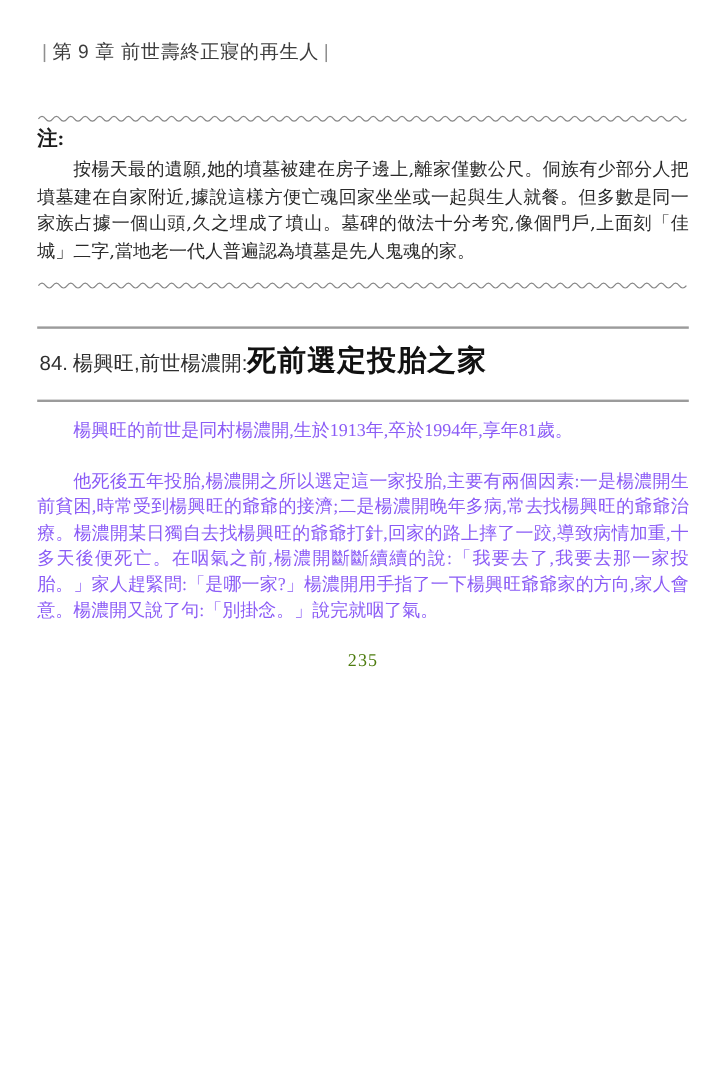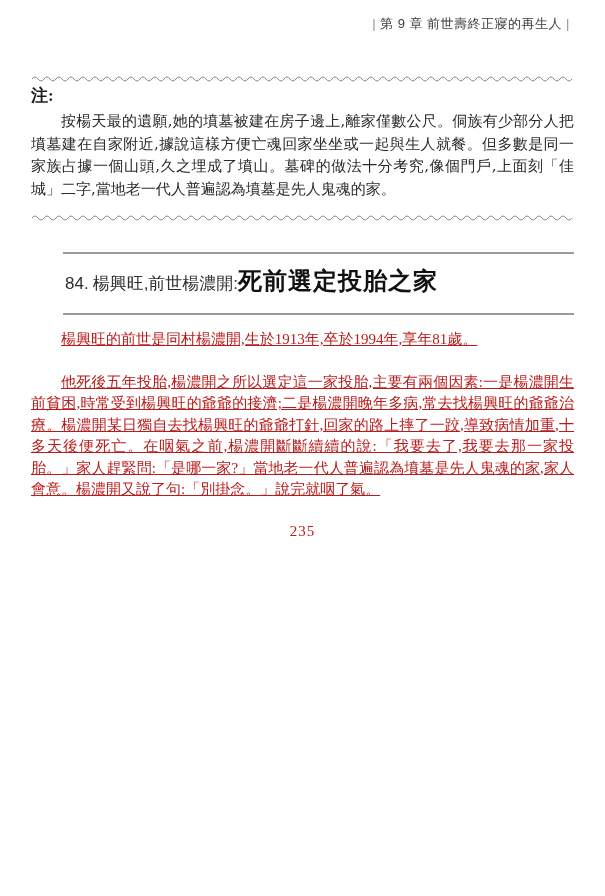--- a/index.html
+++ b/index.html
@@ -12,24 +12,24 @@
   }
   .page {
     box-sizing: border-box;
     width: 605px; height: 896px;
     padding: 0 31px;
     position: relative;
   }
 
   
   .running-head {
-    margin-top: 16px;
-    text-align: right;
+    margin-top: 36px;
+    text-align: left;
     font-family: "Liberation Sans", sans-serif;
-    font-size: 13px;
+    font-size: 16px;
     line-height: 16px;
     color: #3c3c3c;
     letter-spacing: 0.5px;
   }
   .running-head .bar { color: #8f8f8f; padding: 0 4px; font-weight: 400; }
 
   
   .wave { display: block; margin-top: 42px; }
   .wave.second { margin-top: 13px; }
   .wave path { fill: none; stroke: #878787; stroke-width: 1; }
@@ -54,21 +54,20 @@
 
   
   .section-heading {
     margin-top: 30px;
     border-top: 2px solid #9b9b9b;
     border-bottom: 2px solid #9b9b9b;
     padding: 12px 2px 14px 2px;
     font-family: "Liberation Sans", sans-serif;
     line-height: 30px;
     white-space: nowrap;
-    margin-left: 32px;
   }
   .sec-no, .sec-sub {
     font-size: 17px;
     font-weight: 400;
     color: #2e2e2e;
   }
   .sec-no { margin-right: 4px; }
   .sec-title {
     font-size: 24px;
     font-weight: 700;
@@ -77,31 +76,30 @@
   }
 
   
   .body-text { margin-top: 14px; }
   .body-p {
     margin: 0 0 21px 0;
     font-size: 15px;
     line-height: 21.5px;
     text-align: justify;
     text-indent: 2em;
-    color: #b91c1c;
-    text-decoration: underline;
+    color: #8b5cf6;
   }
 
   
   .page-number {
     margin-top: 18px;
     text-align: center;
     font-size: 15px;
     line-height: 18px;
-    color: #b91c1c;
+    color: #4d7c0f;
     letter-spacing: 1px;
   }
 </style>
 </head>
 <body>
 
 <div class="page">
 
   <div class="running-head">
     <span class="bar">|</span><span>第 9 章 前世壽終正寢的再生人</span><span class="bar">|</span>
@@ -118,18 +116,18 @@
   <svg class="wave second" width="543" height="9" viewBox="0 0 543 9" xmlns="http://www.w3.org/2000/svg">
     <path class="wave-path" d="M1 5 q3 -4 6 0 t6 0 t6 0 t6 0 t6 0 t6 0 t6 0 t6 0 t6 0 t6 0 t6 0 t6 0 t6 0 t6 0 t6 0 t6 0 t6 0 t6 0 t6 0 t6 0 t6 0 t6 0 t6 0 t6 0 t6 0 t6 0 t6 0 t6 0 t6 0 t6 0 t6 0 t6 0 t6 0 t6 0 t6 0 t6 0 t6 0 t6 0 t6 0 t6 0 t6 0 t6 0 t6 0 t6 0 t6 0 t6 0 t6 0 t6 0 t6 0 t6 0 t6 0 t6 0 t6 0 t6 0 t6 0 t6 0 t6 0 t6 0 t6 0 t6 0 t6 0 t6 0 t6 0 t6 0 t6 0 t6 0 t6 0 t6 0 t6 0 t6 0 t6 0 t6 0 t6 0 t6 0 t6 0 t6 0 t6 0 t6 0 t6 0 t6 0 t6 0 t6 0 t6 0 t6 0 t6 0 t6 0 t6 0 t6 0 t6 0 t6 0"></path>
   </svg>
 
   <div class="section-heading">
     <span class="sec-no">84.</span><span class="sec-sub">楊興旺,前世楊濃開:</span><span class="sec-title">死前選定投胎之家</span>
   </div>
 
   <div class="body-text">
     <p class="body-p">楊興旺的前世是同村楊濃開,生於1913年,卒於1994年,享年81歲。</p>
-    <p class="body-p">他死後五年投胎,楊濃開之所以選定這一家投胎,主要有兩個因素:一是楊濃開生前貧困,時常受到楊興旺的爺爺的接濟;二是楊濃開晚年多病,常去找楊興旺的爺爺治療。楊濃開某日獨自去找楊興旺的爺爺打針,回家的路上摔了一跤,導致病情加重,十多天後便死亡。在咽氣之前,楊濃開斷斷續續的說:「我要去了,我要去那一家投胎。」家人趕緊問:「是哪一家?」當地老一代人普遍認為墳墓是先人鬼魂的家,家人會意。楊濃開又說了句:「別掛念。」說完就咽了氣。</p>
+    <p class="body-p">他死後五年投胎,楊濃開之所以選定這一家投胎,主要有兩個因素:一是楊濃開生前貧困,時常受到楊興旺的爺爺的接濟;二是楊濃開晚年多病,常去找楊興旺的爺爺治療。楊濃開某日獨自去找楊興旺的爺爺打針,回家的路上摔了一跤,導致病情加重,十多天後便死亡。在咽氣之前,楊濃開斷斷續續的說:「我要去了,我要去那一家投胎。」家人趕緊問:「是哪一家?」楊濃開用手指了一下楊興旺爺爺家的方向,家人會意。楊濃開又說了句:「別掛念。」說完就咽了氣。</p>
   </div>
 
   <div class="page-number">235</div>
 
 </div>
 
 </body></html>

